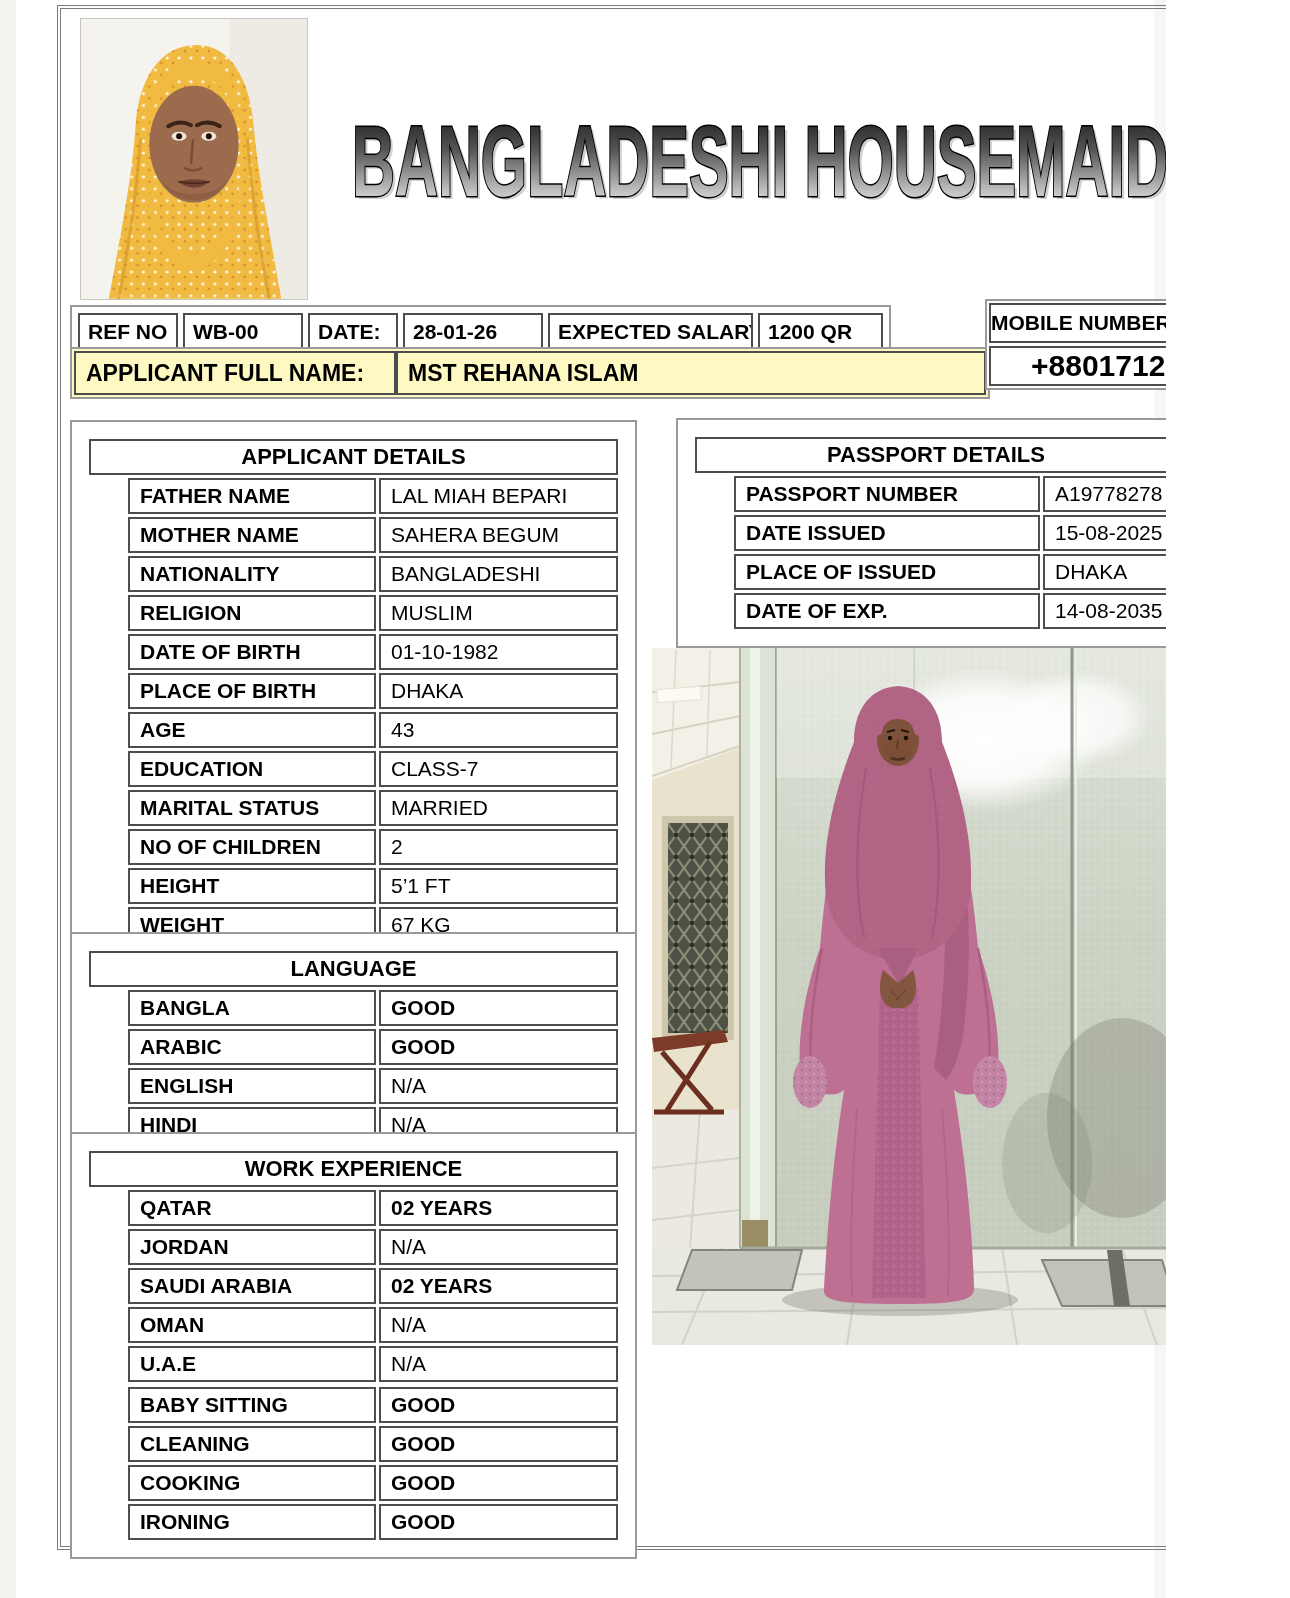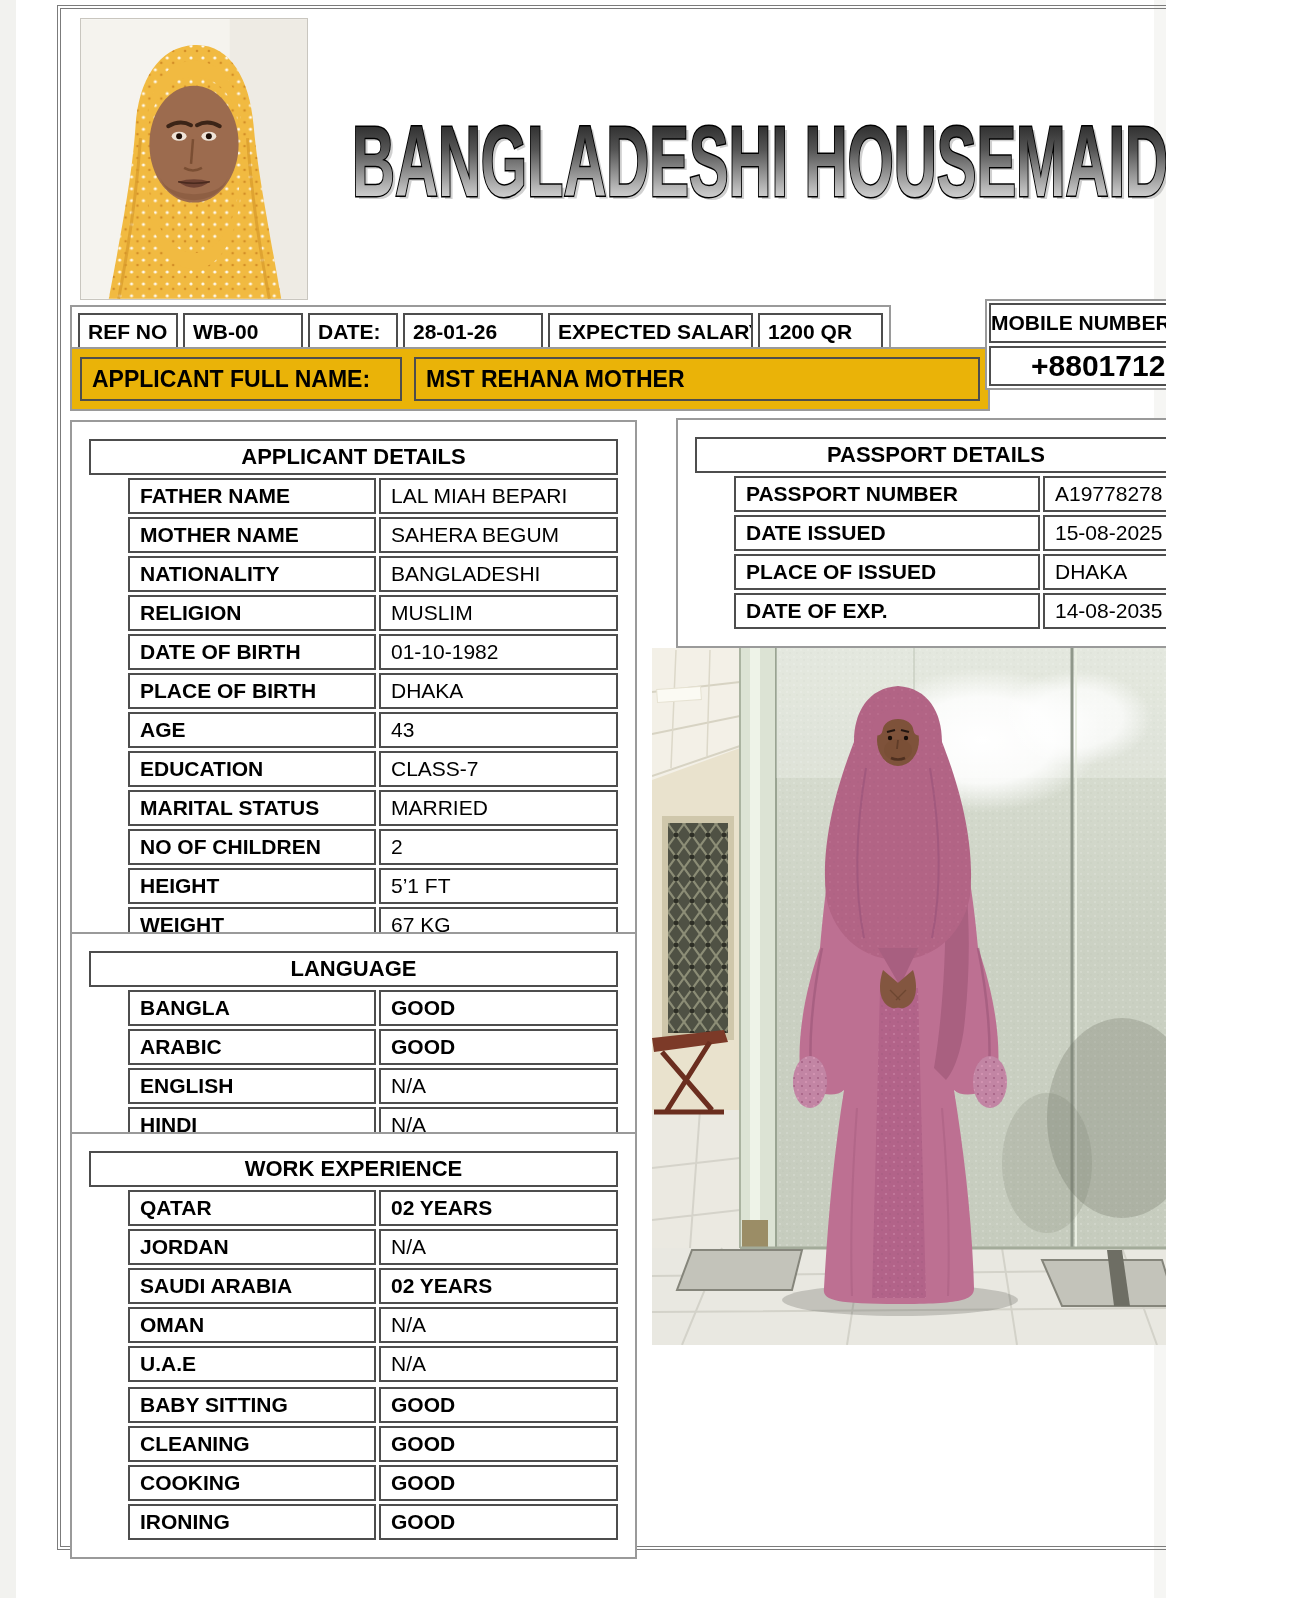--- a/index.html
+++ b/index.html
@@ -18,21 +18,21 @@
 
   .row1{position:absolute;left:70px;top:305px;display:flex;gap:5px;padding:6px;border:2px solid #9a9a9a;background:#fff;}
   .hbox{height:38px;line-height:34px;box-sizing:border-box;border:2px solid #4d4d4d;padding:0 8px;font-weight:bold;font-size:21px;white-space:nowrap;background:#fff;overflow:hidden;}
   .row1 .hbox:nth-child(1){width:100px;}
   .row1 .hbox:nth-child(2){width:120px;}
   .row1 .hbox:nth-child(3){width:90px;}
   .row1 .hbox:nth-child(4){width:140px;}
   .row1 .hbox:nth-child(5){width:205px;}
   .row1 .hbox:nth-child(6){width:125px;}
 
-  .namerow{position:absolute;left:70px;top:347px;width:920px;box-sizing:border-box;border:2px solid #9a9a9a;padding:8px;display:grid;grid-template-columns:322px 1fr;gap:12px;background:#eab308;}
+  .namerow{position:absolute;left:70px;top:347px;width:920px;box-sizing:border-box;border:2px solid #9a9a9a;padding:2px;display:grid;grid-template-columns:322px 1fr;gap:0;background:#fef9c3;}
   .ncell{height:44px;line-height:40px;box-sizing:border-box;border:2px solid #4d4d4d;padding:0 10px;font-weight:bold;font-size:23px;white-space:nowrap;overflow:hidden;}
 
   .mobile{position:absolute;left:985px;top:299px;width:233px;box-sizing:border-box;border:2px solid #9a9a9a;padding:2px;display:flex;flex-direction:column;gap:3px;background:#fff;}
   .mcell{height:40px;line-height:36px;box-sizing:border-box;border:2px solid #4d4d4d;text-align:left;font-weight:bold;font-size:21px;white-space:nowrap;overflow:hidden;}
   .mcell.mnum{font-size:30px;padding-left:40px;}
 
   .tbl{position:absolute;box-sizing:border-box;border:2px solid #9a9a9a;background:#fff;padding:17px;display:flex;flex-direction:column;gap:3px;}
   .thead{height:36px;line-height:32px;box-sizing:border-box;border:2px solid #4d4d4d;text-align:center;font-weight:bold;font-size:22px;flex:none;}
   .rows-group{display:flex;flex-direction:column;gap:3px;}
   .skills-group{margin-top:2px;}
@@ -107,21 +107,21 @@
     <div class="hbox">REF NO</div>
       <div class="hbox">WB-00</div>
       <div class="hbox">DATE:</div>
       <div class="hbox">28-01-26</div>
       <div class="hbox">EXPECTED SALARY</div>
       <div class="hbox">1200 QR</div>
   </div>
 
   <div class="namerow">
     <div class="ncell">APPLICANT FULL NAME:</div>
-    <div class="ncell">MST REHANA MOTHER</div>
+    <div class="ncell">MST REHANA ISLAM</div>
   </div>
 
   <div class="mobile">
     <div class="mcell">MOBILE NUMBER</div>
     <div class="mcell mnum">+8801712602989</div>
   </div>
 
   <div class="tbl t-applicant">
     <div class="thead">APPLICANT DETAILS</div>
     <div class="rows-group">

